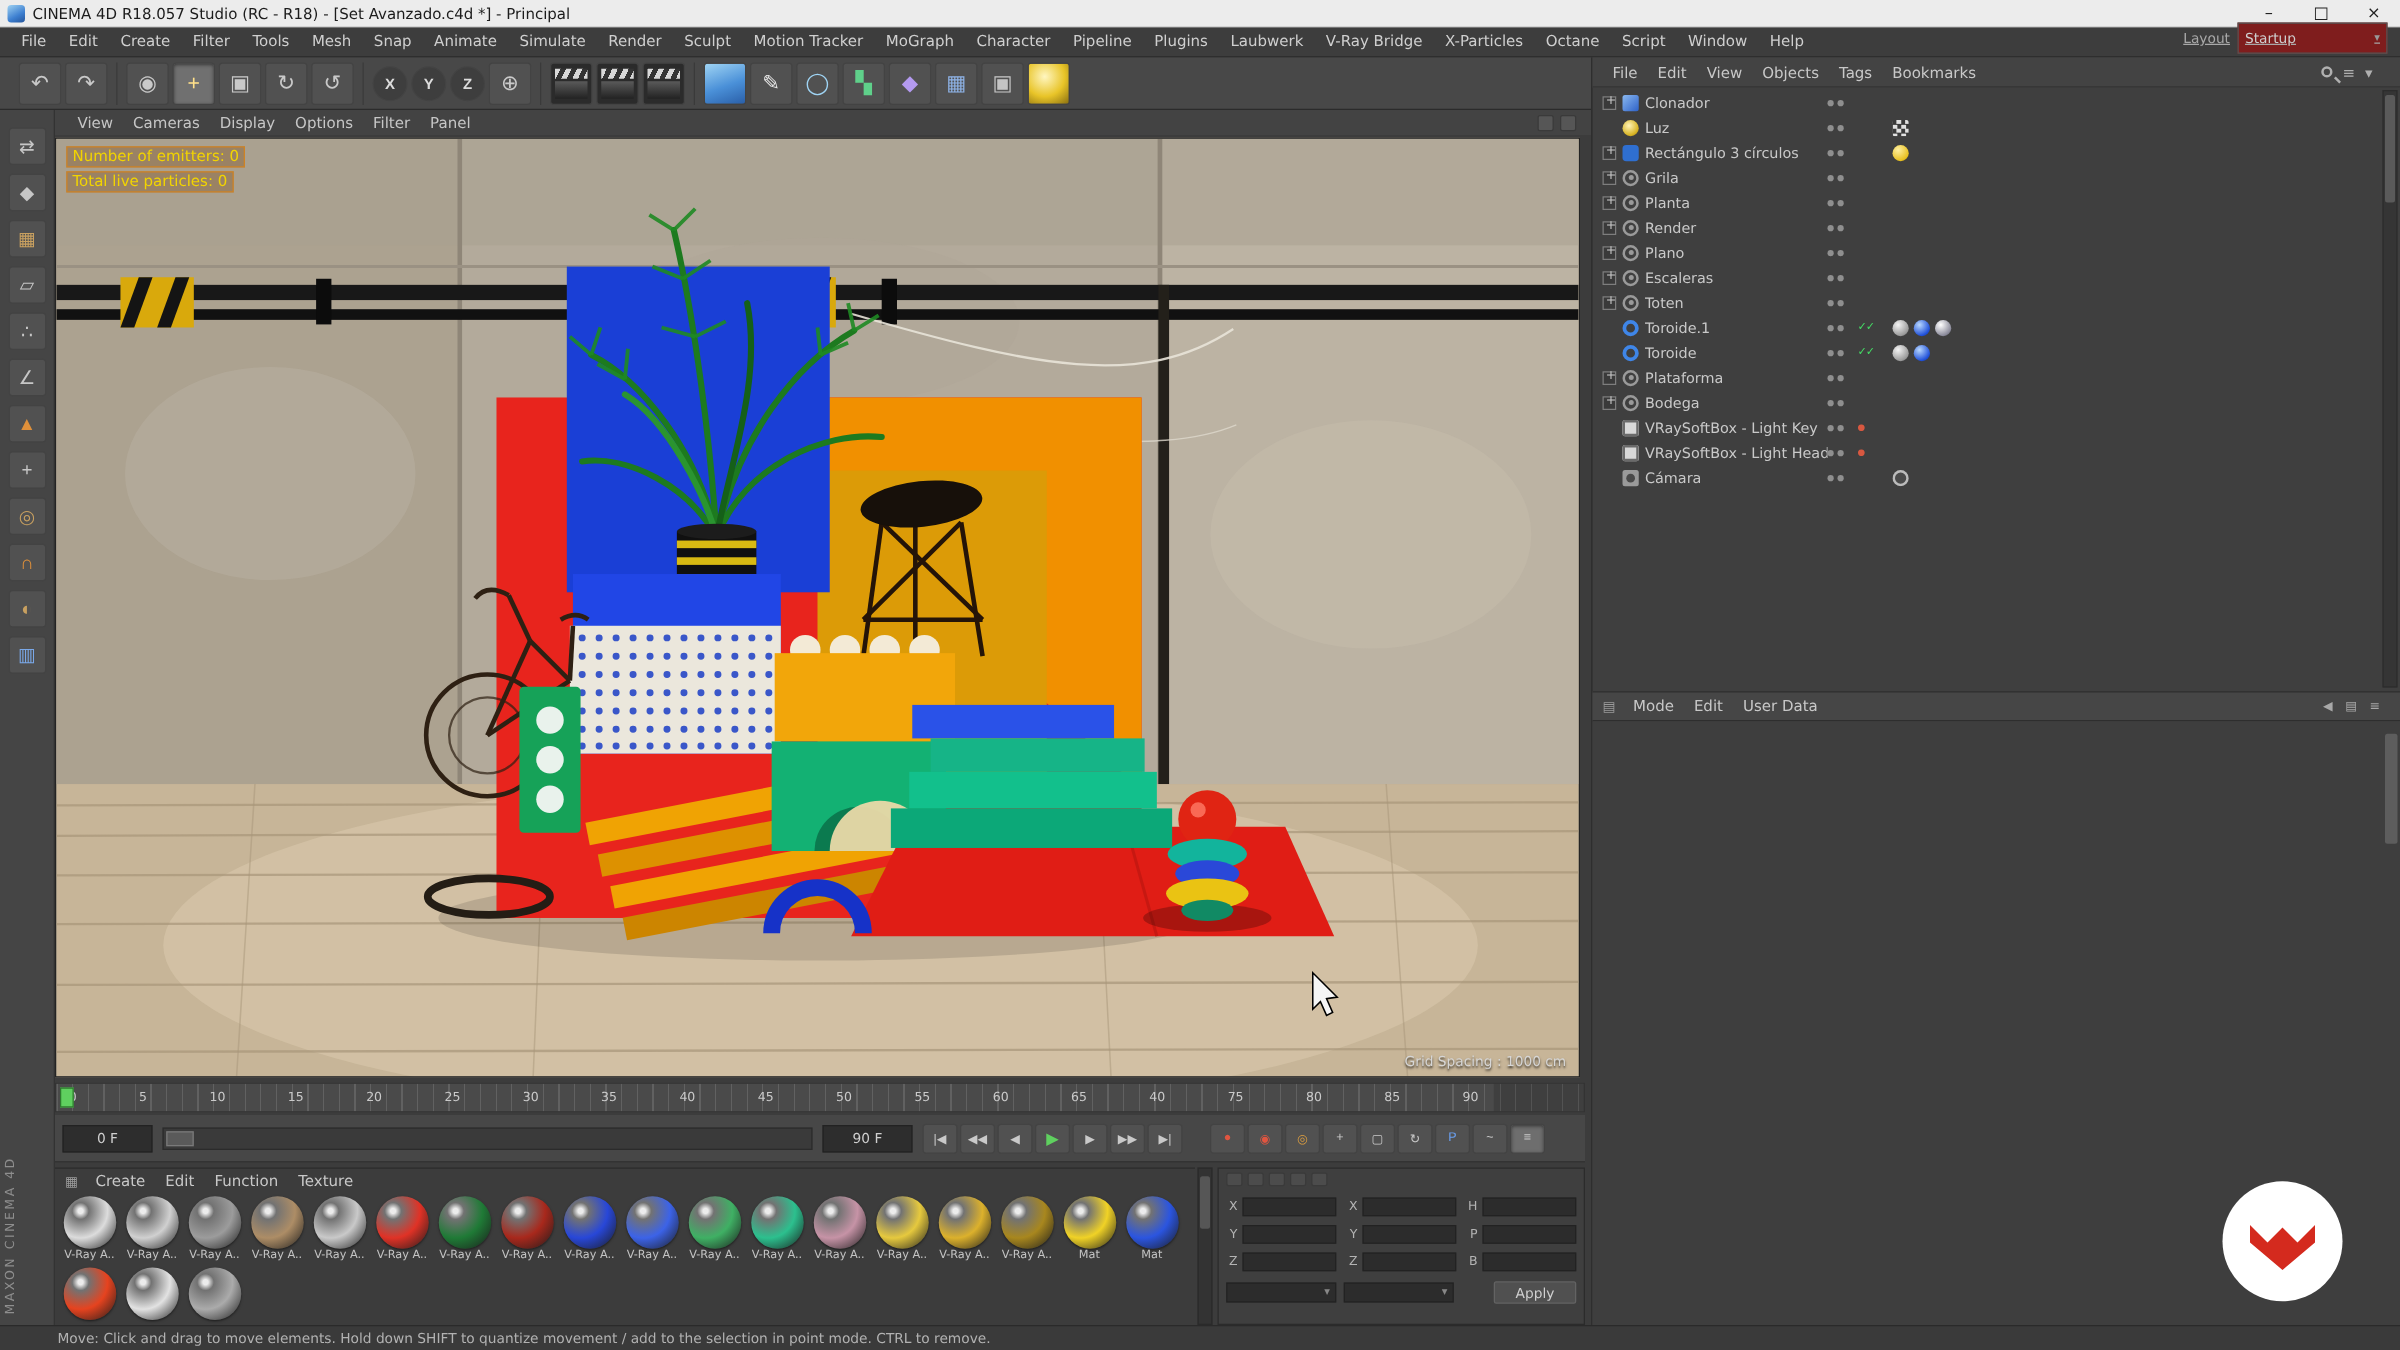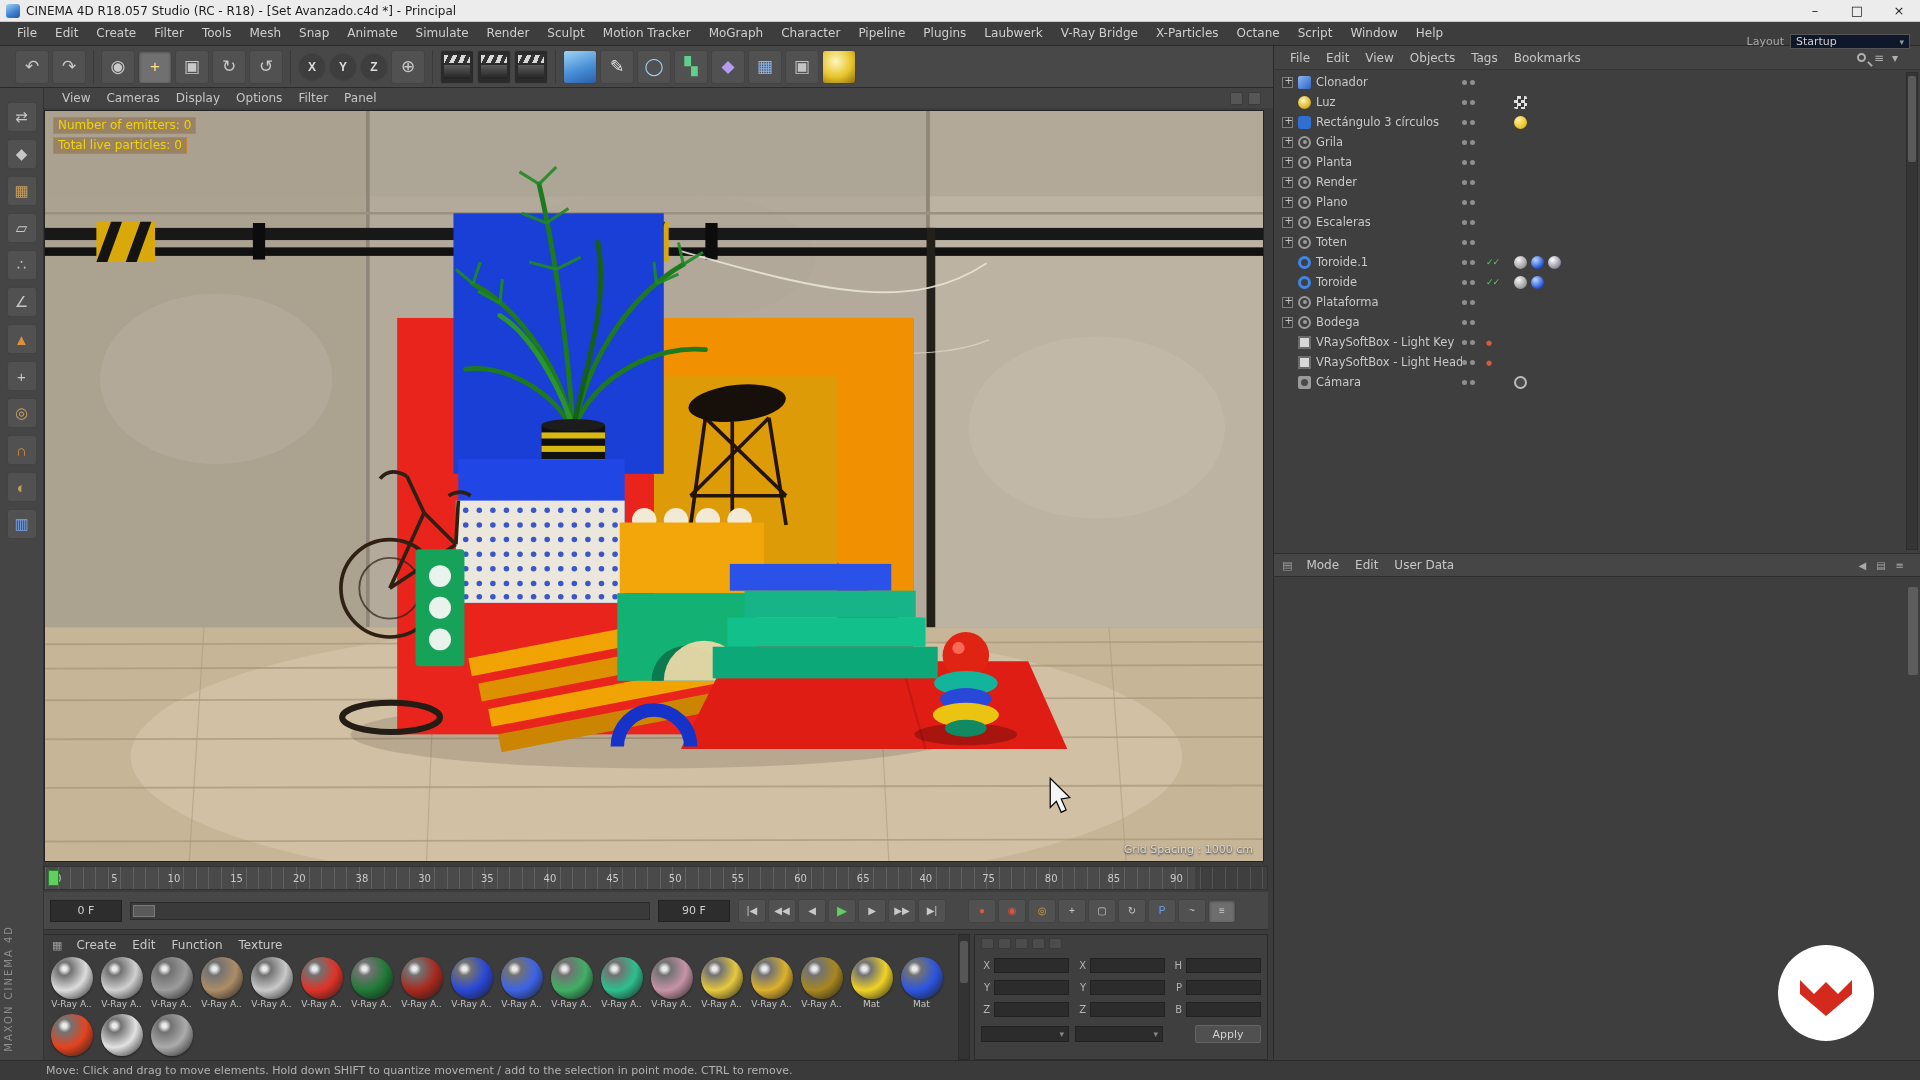--- a/index.html
+++ b/index.html
@@ -11,21 +11,21 @@
   .titlebar{position:absolute;left:0;top:0;width:1920px;height:22px;background:#ececec;border-bottom:1px solid #c9c9c9;display:flex;align-items:center;padding-left:6px;color:#1c1c1c;font-size:12px}
   .app-ico{width:14px;height:14px;border-radius:3px;background:linear-gradient(150deg,#9fd2f2,#3d7fd0 60%,#24549a);margin-right:6px;flex:none}
   .titlebar .t-text{white-space:nowrap}
   .win-btns{margin-left:auto;display:flex;height:100%}
   .win-btn{width:42px;height:100%;display:flex;align-items:center;justify-content:center;font-size:13px;color:#222}
 
   
   .menubar{position:absolute;left:0;top:22px;width:1920px;height:24px;background:#3d3d3d;border-bottom:1px solid #2a2a2a;display:flex;align-items:center;padding-left:8px;font-size:12px;color:#cfcfcf}
   .mb-item{padding:0 9px;line-height:23px;white-space:nowrap}
   .layout-box{position:absolute;right:10px;top:3px;display:flex;align-items:center;gap:6px;font-size:11px;color:#a8a8a8}
-  .layout-select{width:120px;height:15px;background:#0f172a;border:1px solid #555;color:#cfcfcf;font-size:11px;display:flex;align-items:center;padding:0 5px}
+  .layout-select{width:120px;height:25px;background:#7f1d1d;border:1px solid #555;color:#cfcfcf;font-size:11px;display:flex;align-items:center;padding:0 5px}
   .layout-select .caret{margin-left:auto;font-size:9px;color:#999}
 
   
   .toolbar{position:absolute;left:0;top:46px;width:1273px;height:42px;background:#484848;border-bottom:1px solid #2b2b2b;display:flex;align-items:center;padding-left:8px}
   .tb-group{display:flex;gap:3px;align-items:center;padding:0 7px}
   .tb-group + .tb-group{border-left:1px solid #3a3a3a}
   .tb-btn{width:34px;height:34px;background:#515151;border:1px solid #434343;border-radius:3px;color:#c9c9c9;font-size:17px;display:flex;align-items:center;justify-content:center;flex:none}
   .tb-btn.active{background:#707070;box-shadow:inset 0 1px 3px rgba(0,0,0,.5);color:#ffe08a}
   .tb-btn.axis{width:28px;height:28px;border-radius:50%;background:#3e3e3e;font-size:12px;font-weight:bold;color:#dcdcdc}
   .tb-btn.cube{background:linear-gradient(160deg,#9fd4f4 0%,#4a90d8 55%,#2a5fa8 100%);color:transparent}
@@ -188,21 +188,21 @@
       <span class="mb-item">Pipeline</span>
       <span class="mb-item">Plugins</span>
       <span class="mb-item">Laubwerk</span>
       <span class="mb-item">V-Ray Bridge</span>
       <span class="mb-item">X-Particles</span>
       <span class="mb-item">Octane</span>
       <span class="mb-item">Script</span>
       <span class="mb-item">Window</span>
       <span class="mb-item">Help</span>
     </div>
-  <div class="layout-box" style="top:34px;z-index:5;position:absolute;">
+  <div class="layout-box" style="top:18px;z-index:5;position:absolute;text-decoration:underline;">
     <span>Layout</span>
     <span class="layout-select">
       <span>Startup</span>
       <span class="caret">▾</span>
     </span>
   </div>
 
   <div class="toolbar">
     <div class="tb-group">
         <button class="tb-btn" title="undo-button">
@@ -496,21 +496,21 @@
   </div>
 
   <div class="ruler">
     <div class="ruler-ticks">
 
     <span class="tick">0</span>
         <span class="tick">5</span>
         <span class="tick">10</span>
         <span class="tick">15</span>
         <span class="tick">20</span>
-        <span class="tick">38</span>
+        <span class="tick">25</span>
         <span class="tick">30</span>
         <span class="tick">35</span>
         <span class="tick">40</span>
         <span class="tick">45</span>
         <span class="tick">50</span>
         <span class="tick">55</span>
         <span class="tick">60</span>
         <span class="tick">65</span>
         <span class="tick">40</span>
         <span class="tick">75</span>

